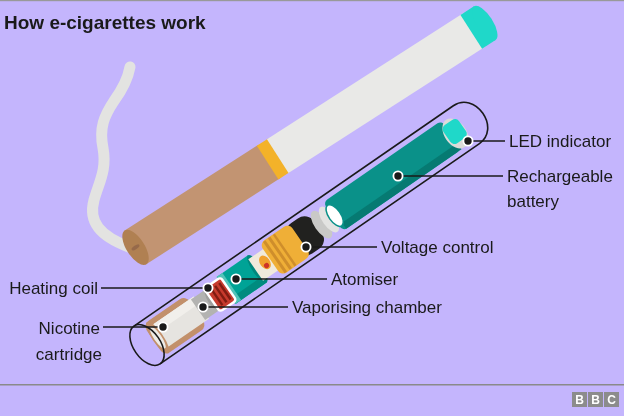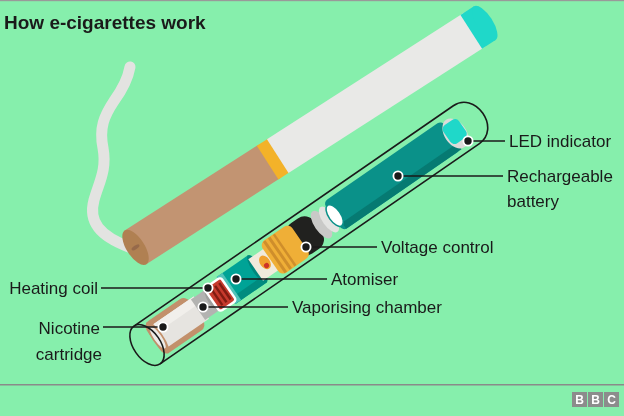--- a/index.html
+++ b/index.html
@@ -1,19 +1,19 @@
 <!DOCTYPE html>
 <html><head>
 <meta charset="utf-8">
 <style>
   html,body{margin:0;padding:0;background:#ffffff;}
   .canvas{
     position:relative;
     width:624px;height:416px;
-    background:#86efac;
+    background:#c4b5fd;
     overflow:hidden;
     font-family:"Liberation Sans", sans-serif;
   }
   svg{display:block;}
   text{font-family:"Liberation Sans", sans-serif;}
   .title-text{font-size:19px;font-weight:bold;fill:#1a1a1a;}
   .label-text{font-size:17px;fill:#1a1a1a;}
   .bbc-letter{font-size:12px;font-weight:bold;fill:#ffffff;}
   .connector{stroke:#1a1a1a;stroke-width:1.6;}
   .dot{fill:#1a1a1a;stroke:#ffffff;stroke-width:1.8;}

